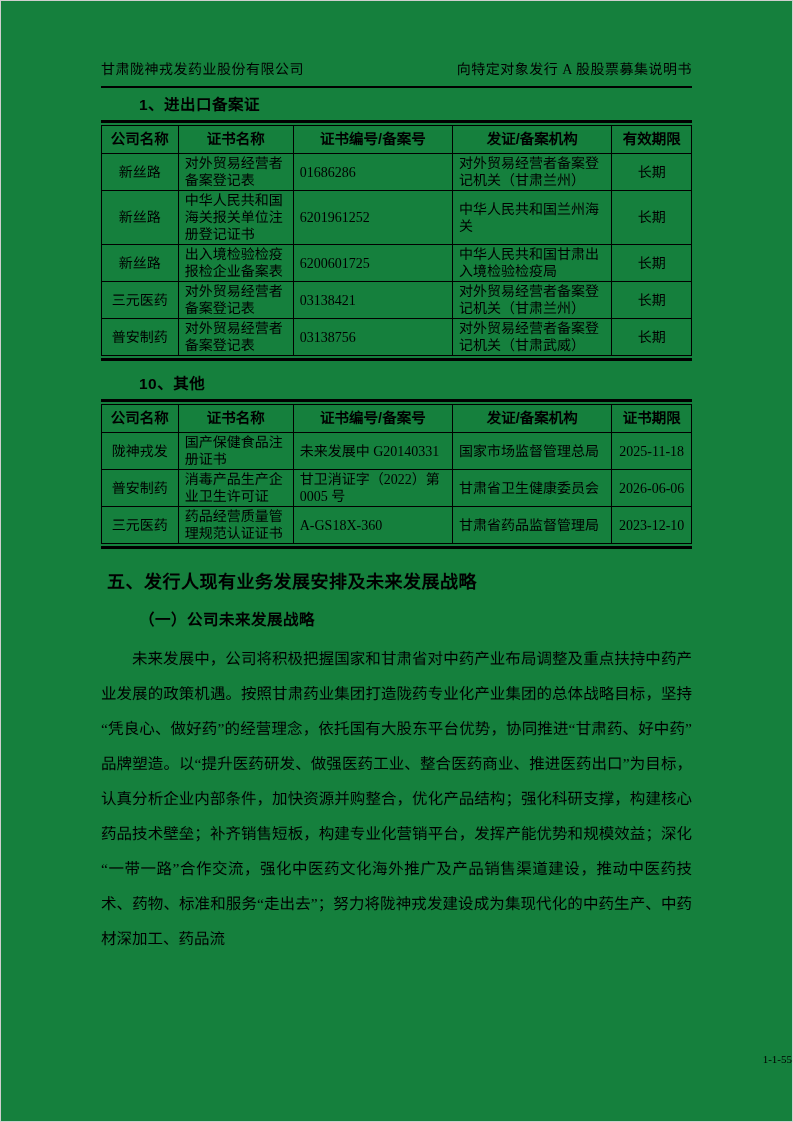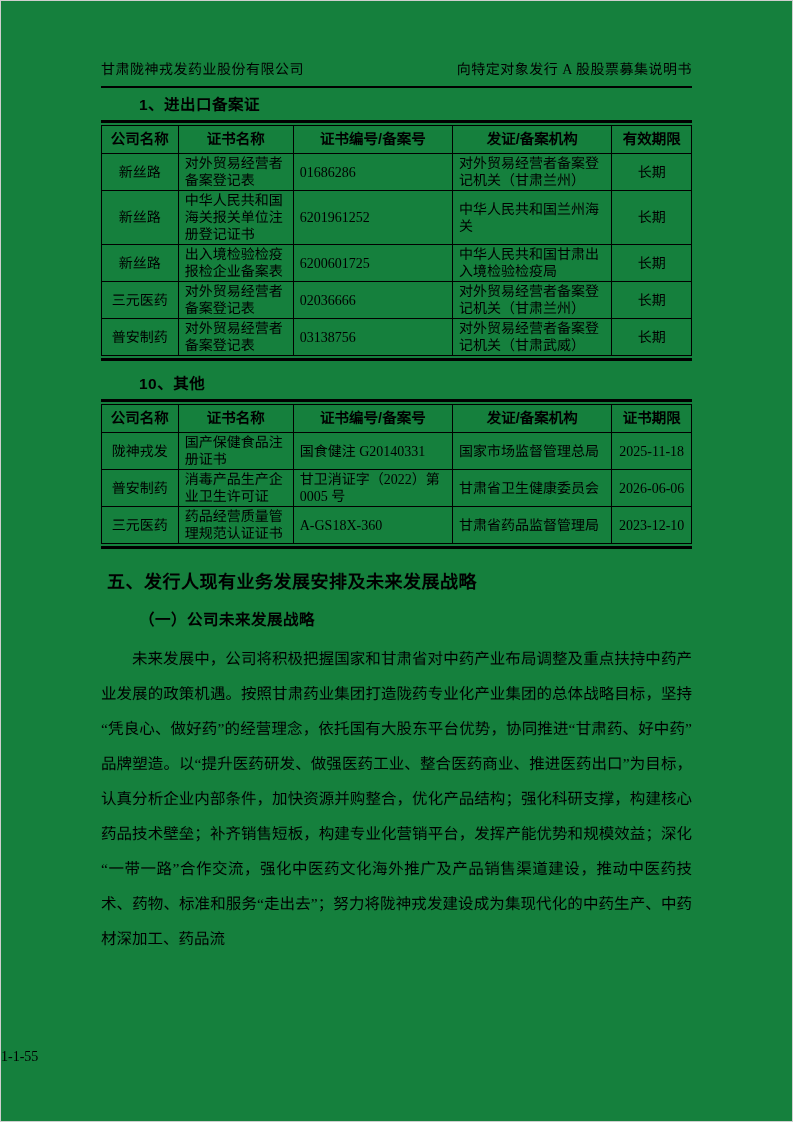--- a/index.html
+++ b/index.html
@@ -89,22 +89,22 @@
   col.c1 { width: 13%; }
   col.c2 { width: 19.5%; }
   col.c3 { width: 27%; }
   col.c4 { width: 27%; }
   col.c5 { width: 13.5%; }
   
   .page-footer {
     position: absolute;
     left: 0; right: 0;
     bottom: 56px;
-    text-align: left;
-    font-size: 14px;
+    text-align: right;
+    font-size: 11px;
   }
 </style>
 </head>
 <body>
 
 <div class="page">
 
   <header class="page-header">
     <span>甘肃陇神戎发药业股份有限公司</span>
     <span>向特定对象发行 A 股股票募集说明书</span>
@@ -151,21 +151,21 @@
             <tr>
               <td>新丝路</td>
               <td>出入境检验检疫报检企业备案表</td>
               <td>6200601725</td>
               <td>中华人民共和国甘肃出入境检验检疫局</td>
               <td>长期</td>
             </tr>
             <tr>
               <td>三元医药</td>
               <td>对外贸易经营者备案登记表</td>
-              <td>02036666</td>
+              <td>03138421</td>
               <td>对外贸易经营者备案登记机关（甘肃兰州）</td>
               <td>长期</td>
             </tr>
             <tr>
               <td>普安制药</td>
               <td>对外贸易经营者备案登记表</td>
               <td>03138756</td>
               <td>对外贸易经营者备案登记机关（甘肃武威）</td>
               <td>长期</td>
             </tr>
@@ -190,21 +190,21 @@
               <th>证书名称</th>
               <th>证书编号/备案号</th>
               <th>发证/备案机构</th>
               <th>证书期限</th>
             </tr>
           </thead>
           <tbody>
             <tr>
               <td>陇神戎发</td>
               <td>国产保健食品注册证书</td>
-              <td>国食健注 G20140331</td>
+              <td>未来发展中 G20140331</td>
               <td>国家市场监督管理总局</td>
               <td>2025-11-18</td>
             </tr>
             <tr>
               <td>普安制药</td>
               <td>消毒产品生产企业卫生许可证</td>
               <td>甘卫消证字（2022）第 0005 号</td>
               <td>甘肃省卫生健康委员会</td>
               <td>2026-06-06</td>
             </tr>

